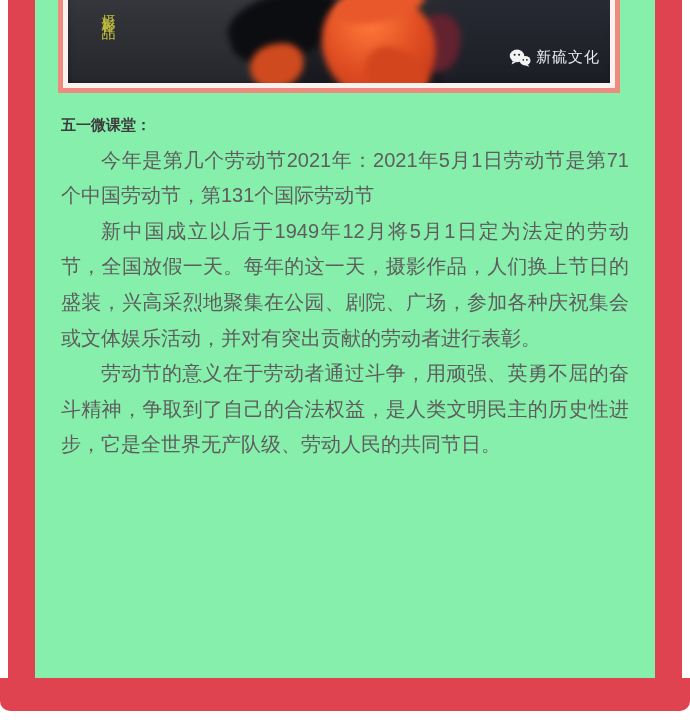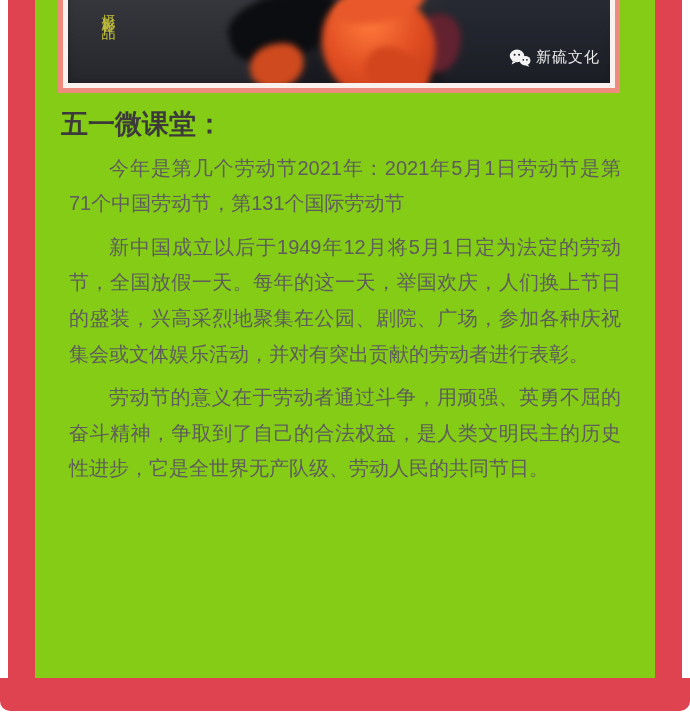--- a/index.html
+++ b/index.html
@@ -13,21 +13,21 @@
     position:absolute;left:8px;top:0;width:674px;height:678px;
     background:#df4350;
   }
   .footer-bar{
     position:absolute;left:0;top:678px;width:690px;height:33px;
     background:#df4350;border-radius:0 0 10px 10px;
   }
   
   .content{
     position:absolute;left:35px;top:0;width:620px;height:678px;
-    background:#84cc16;
+    background:#86efac;
   }
   
   .photo-frame{
     position:absolute;left:23px;top:-40px;
     border:5px solid #ee8b7e;background:#f9f2ee;padding:5px;
   }
   .photo{
     width:542px;height:113px;position:relative;overflow:hidden;
     background:linear-gradient(180deg,#34363c 0%,#23252b 45%,#17181d 100%);
   }
@@ -63,23 +63,23 @@
   }
   .watermark svg{display:block;opacity:.95;}
   
   .article{
     position:absolute;left:0;top:107px;width:620px;box-sizing:border-box;
     padding:0 26px;
     font-size:20px;line-height:35.6px;color:#5e5c5c;
     text-align:justify;
   }
   .article .heading{
-    font-weight:bold;color:#3c3a3b;font-size:27px;margin:0;
+    font-weight:bold;color:#3c3a3b;font-size:15px;margin:0;
   }
-  .article .para{margin:8px;text-indent:2em;}
+  .article .para{margin:0;text-indent:2em;}
 </style>
 </head>
 <body>
 
 <div class="red-panel"></div>
 <div class="footer-bar"></div>
 
 <div class="content">
 
   <div class="photo-frame">
@@ -109,17 +109,17 @@
           </svg>
         </span>
         <span>新硫文化</span>
       </div>
     </div>
   </div>
 
   <div class="article">
     <p class="heading">五一微课堂：</p>
     <p class="para">今年是第几个劳动节2021年：2021年5月1日劳动节是第71个中国劳动节，第131个国际劳动节</p>
-    <p class="para">新中国成立以后于1949年12月将5月1日定为法定的劳动节，全国放假一天。每年的这一天，举国欢庆，人们换上节日的盛装，兴高采烈地聚集在公园、剧院、广场，参加各种庆祝集会或文体娱乐活动，并对有突出贡献的劳动者进行表彰。</p>
+    <p class="para">新中国成立以后于1949年12月将5月1日定为法定的劳动节，全国放假一天。每年的这一天，摄影作品，人们换上节日的盛装，兴高采烈地聚集在公园、剧院、广场，参加各种庆祝集会或文体娱乐活动，并对有突出贡献的劳动者进行表彰。</p>
     <p class="para">劳动节的意义在于劳动者通过斗争，用顽强、英勇不屈的奋斗精神，争取到了自己的合法权益，是人类文明民主的历史性进步，它是全世界无产队级、劳动人民的共同节日。</p>
   </div>
 
 </div>
 
 </body></html>

